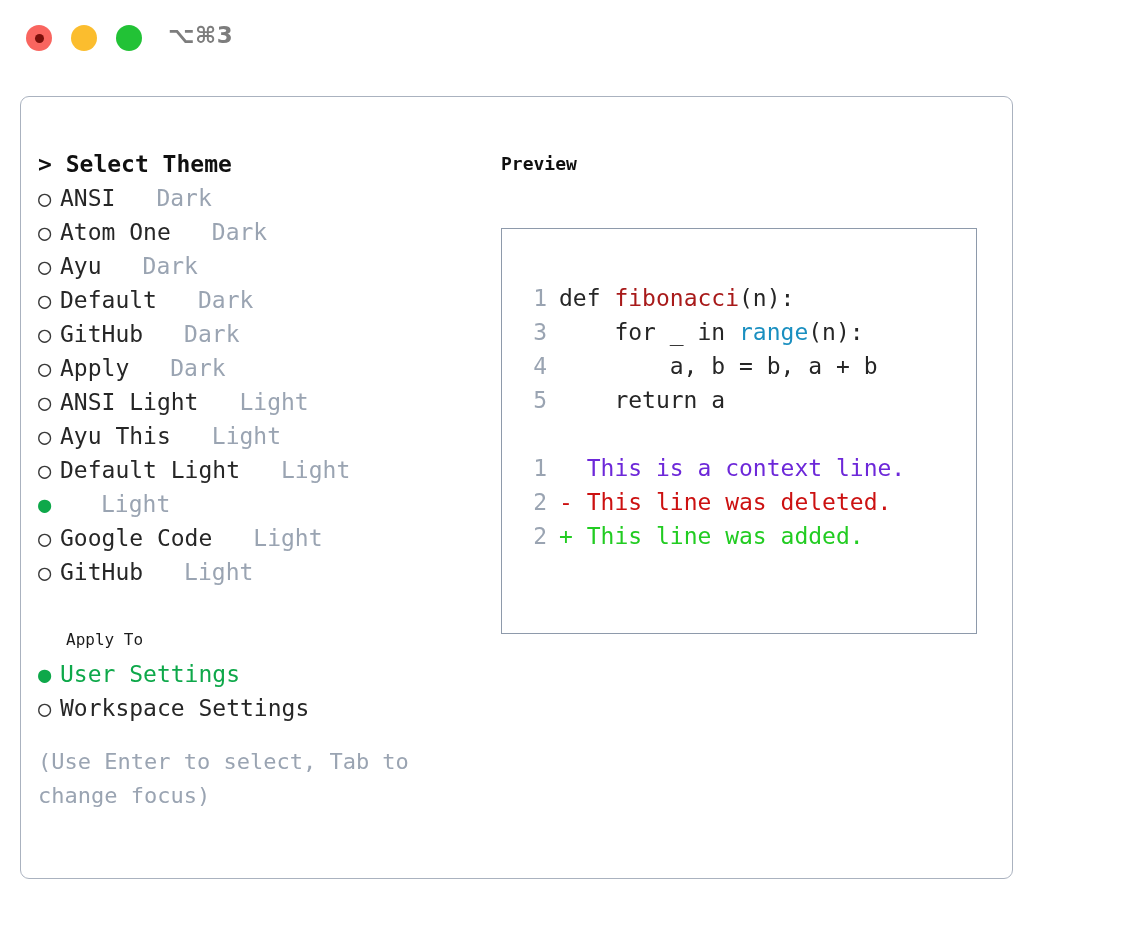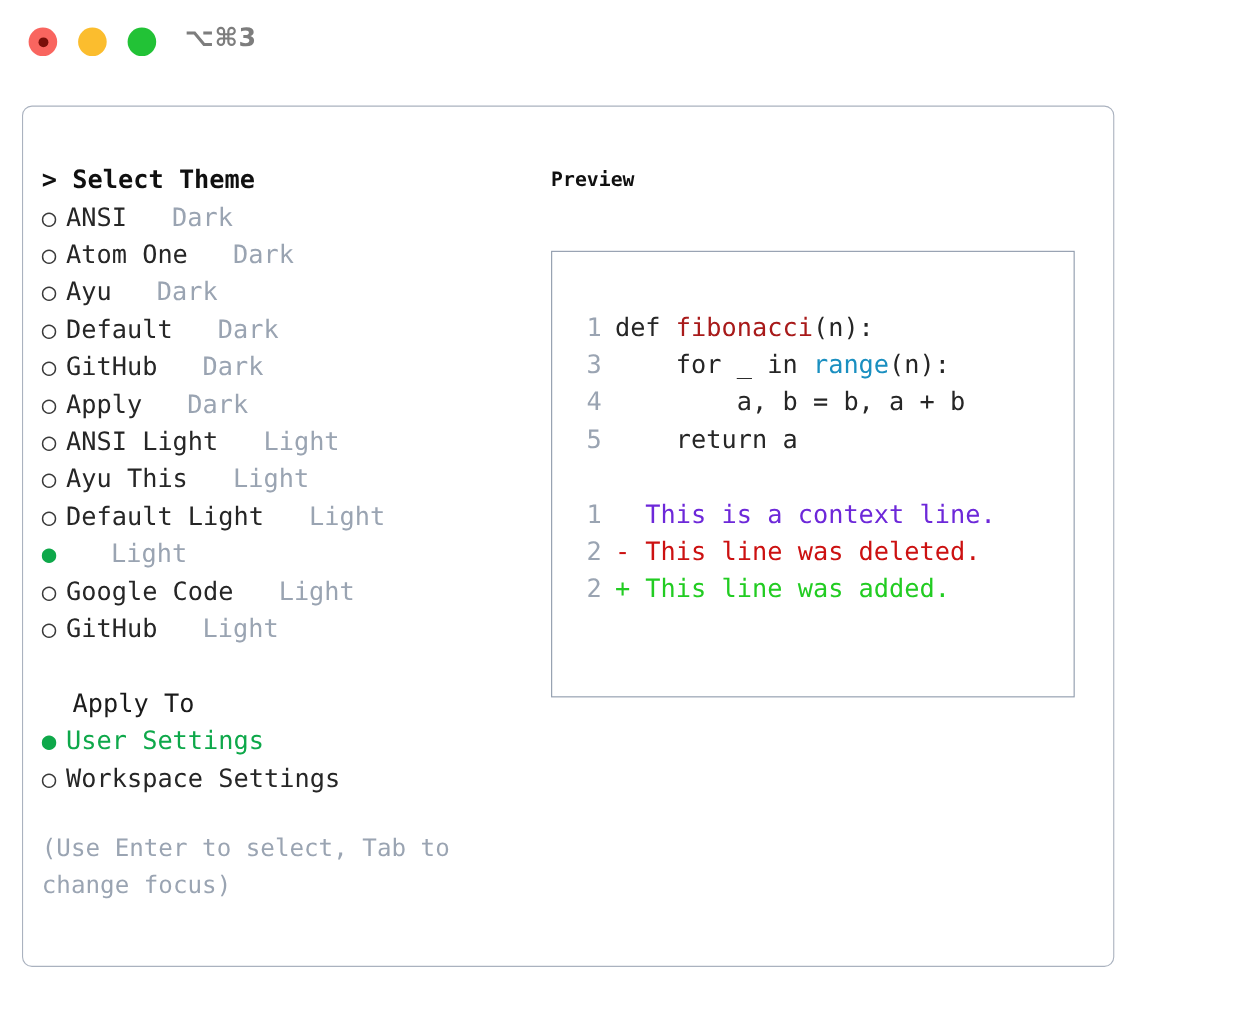--- a/index.html
+++ b/index.html
@@ -115,29 +115,29 @@
     color: #3a3a3a;
   }
   .opt-row.selected .bullet { color: #0ea84a; }
   .opt-label { color: #262626; text-align: center; }
   .opt-row.selected .opt-label { color: #0ea84a; }
   .opt-badge { color: #9aa4b2; padding-left: 11px; margin-left: 30px; }
 
   .section-gap { height: 34px; }
 
   .section-title {
-    font-size: 23px;
+    font-size: 16px;
     color: #1b1b1b;
     line-height: 34px;
     padding-left: 28px;
     white-space: pre;
   }
 
   #hint {
-    margin-top: 30px;
+    margin-top: 20px;
     font-size: 22px;
     color: #9aa4b2;
     line-height: 34px;
     width: 410px;
   }
 
   
   #right-pane {
     position: absolute;
     left: 480px;

